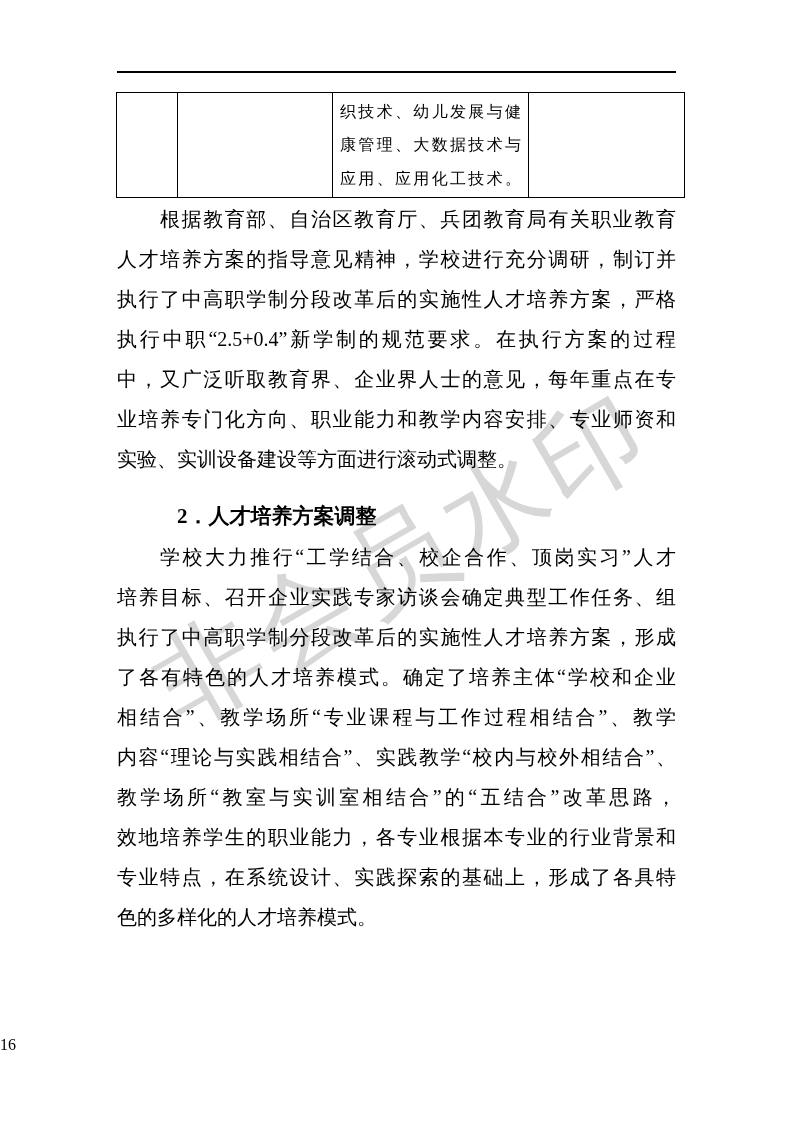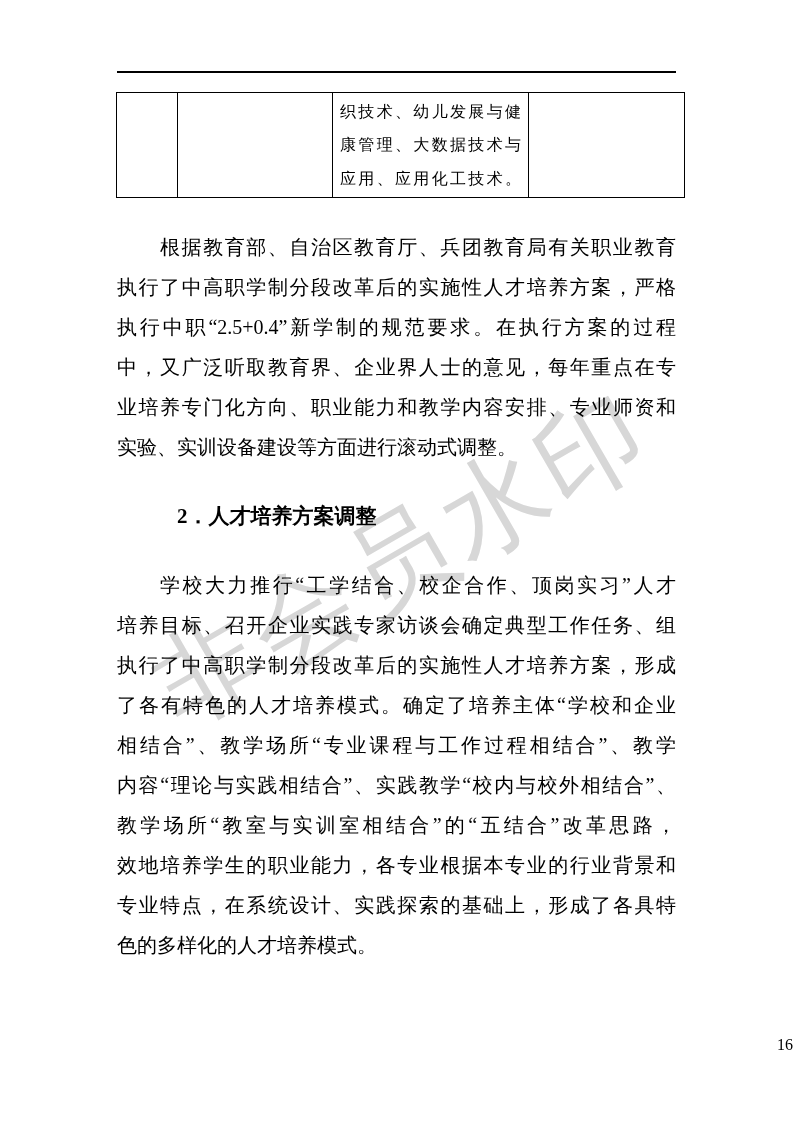--- a/index.html
+++ b/index.html
@@ -65,21 +65,20 @@
     font-size: 16px;
     line-height: 33.3px;
     text-align: justify;
     text-align-last: justify;
   }
   .para {
     position: absolute;
     left: 117px;
     width: 559px;
     z-index: 1;
-    margin-top: 28px;
   }
   .para .tline {
     height: 40px;
     line-height: 40px;
     font-size: 20px;
     text-align: justify;
     text-align-last: justify;
   }
   .para .tline.first { padding-left: 43px; }
   .para .tline.last  { text-align-last: left; }
@@ -95,21 +94,21 @@
     font-size: 21px;
     font-weight: bold;
     z-index: 1;
     font-family: "Liberation Serif", serif;
   }
   .page-number {
     position: absolute;
     left: 0;
     right: 0;
     top: 1036px;
-    text-align: right;
+    text-align: left;
     font-size: 16px;
     z-index: 1;
   }
 </style>
 </head>
 <body>
 
 <div class="page">
 
   <div class="watermark">非会员水印</div>
@@ -132,20 +131,21 @@
             <div class="tline">康管理、大数据技术与</div>
             <div class="tline last">应用、应用化工技术。</div>
           </td>
         <td></td>
       </tr>
     </tbody>
   </table>
 
   <div class="para para1">
       <div class="tline first">根据教育部、自治区教育厅、兵团教育局有关职业教育</div>
+      <div class="tline">人才培养方案的指导意见精神，学校进行充分调研，制订并</div>
       <div class="tline">执行了中高职学制分段改革后的实施性人才培养方案，严格</div>
       <div class="tline">执行中职“2.5+0.4”新学制的规范要求。在执行方案的过程</div>
       <div class="tline">中，又广泛听取教育界、企业界人士的意见，每年重点在专</div>
       <div class="tline">业培养专门化方向、职业能力和教学内容安排、专业师资和</div>
       <div class="tline last">实验、实训设备建设等方面进行滚动式调整。</div>
     </div>
 
   <h3 class="heading">2．人才培养方案调整</h3>
 
   <div class="para para2">

